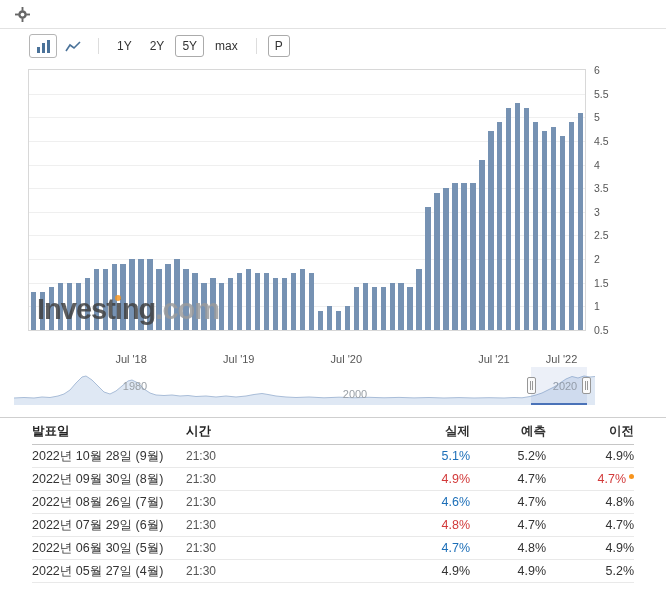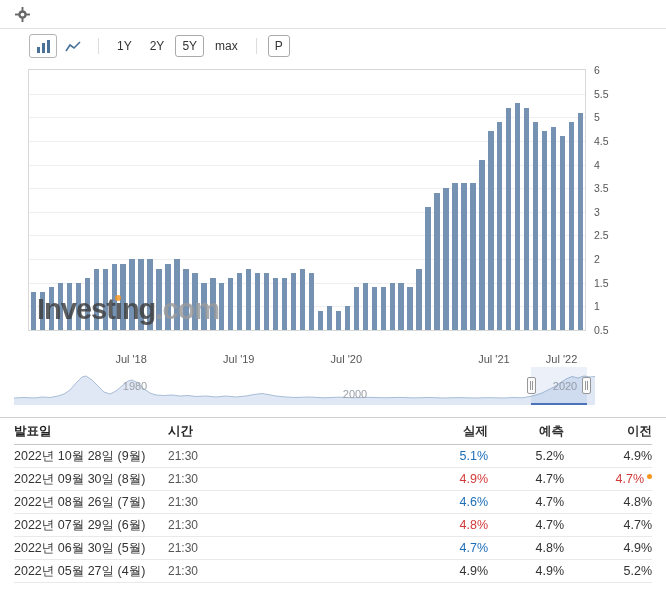--- a/index.html
+++ b/index.html
@@ -49,21 +49,21 @@
                    border-bottom:2px solid #4a72b8; cursor:ew-resize; }
   .nav-handle { position:absolute; top:10px; width:7px; height:15px; background:#fbfbfb; border:1px solid #979797;
                 border-radius:2px; cursor:ew-resize; }
   .nav-handle::before, .nav-handle::after { content:""; position:absolute; top:3px; bottom:3px; width:1px; background:#999; }
   .nav-handle::before { left:2px; } .nav-handle::after { right:2px; }
   .h-left { left:-4px; } .h-right { right:-4px; }
 
   .divider { margin-top:12px; border-top:1px solid #cfcfcf; }
 
   
-  .table { padding:0 14px; }
+  .table { padding:0 32px; }
   .t-grid { display:grid; grid-template-columns:154px 1fr 82px 76px 88px; align-items:center; }
   .t-header { height:26px; border-bottom:1px solid #c6c6c6; font-weight:bold; font-size:12.5px; color:#222; }
   .t-row { height:22px; border-bottom:1px solid #e9e9e9; font-size:12.5px; cursor:pointer; }
   .cell-date { font-weight:normal; color:#333; }
   .cell-time { color:#555; font-size:12px; }
   .cell-num { text-align:right; color:#333; }
   .rev-dot { display:inline-block; width:5px; height:5px; border-radius:50%; background:var(--c-orange,#f0571f);
              margin-left:3px; vertical-align:top; margin-top:2px; }
 </style>
 </head>

